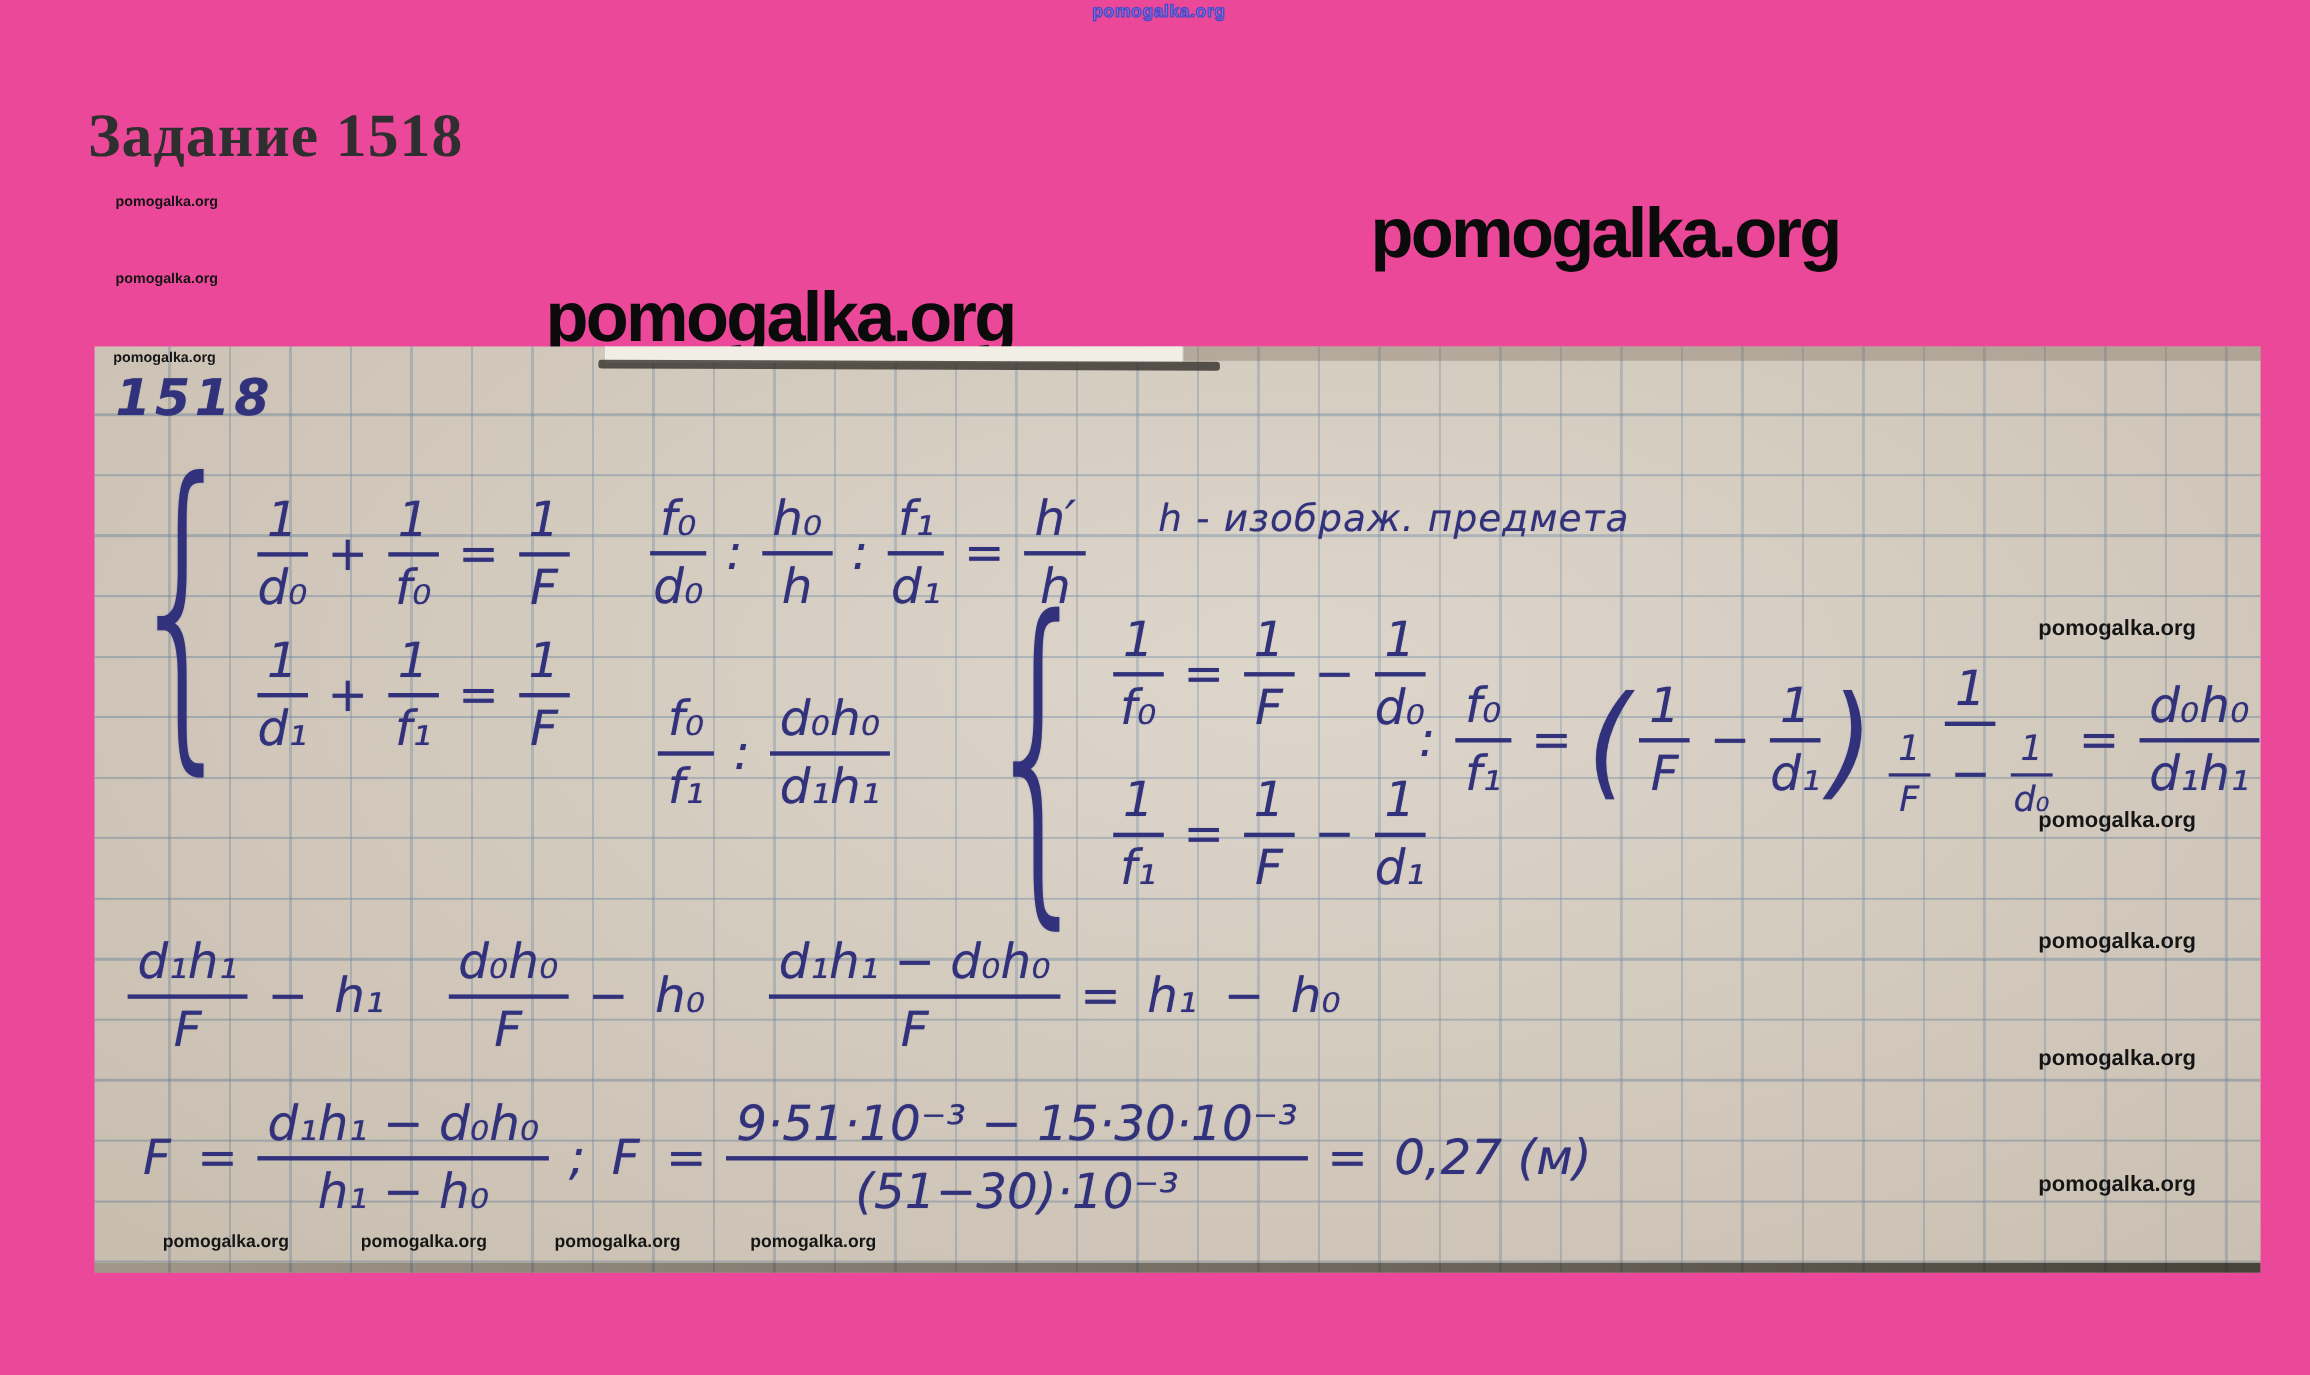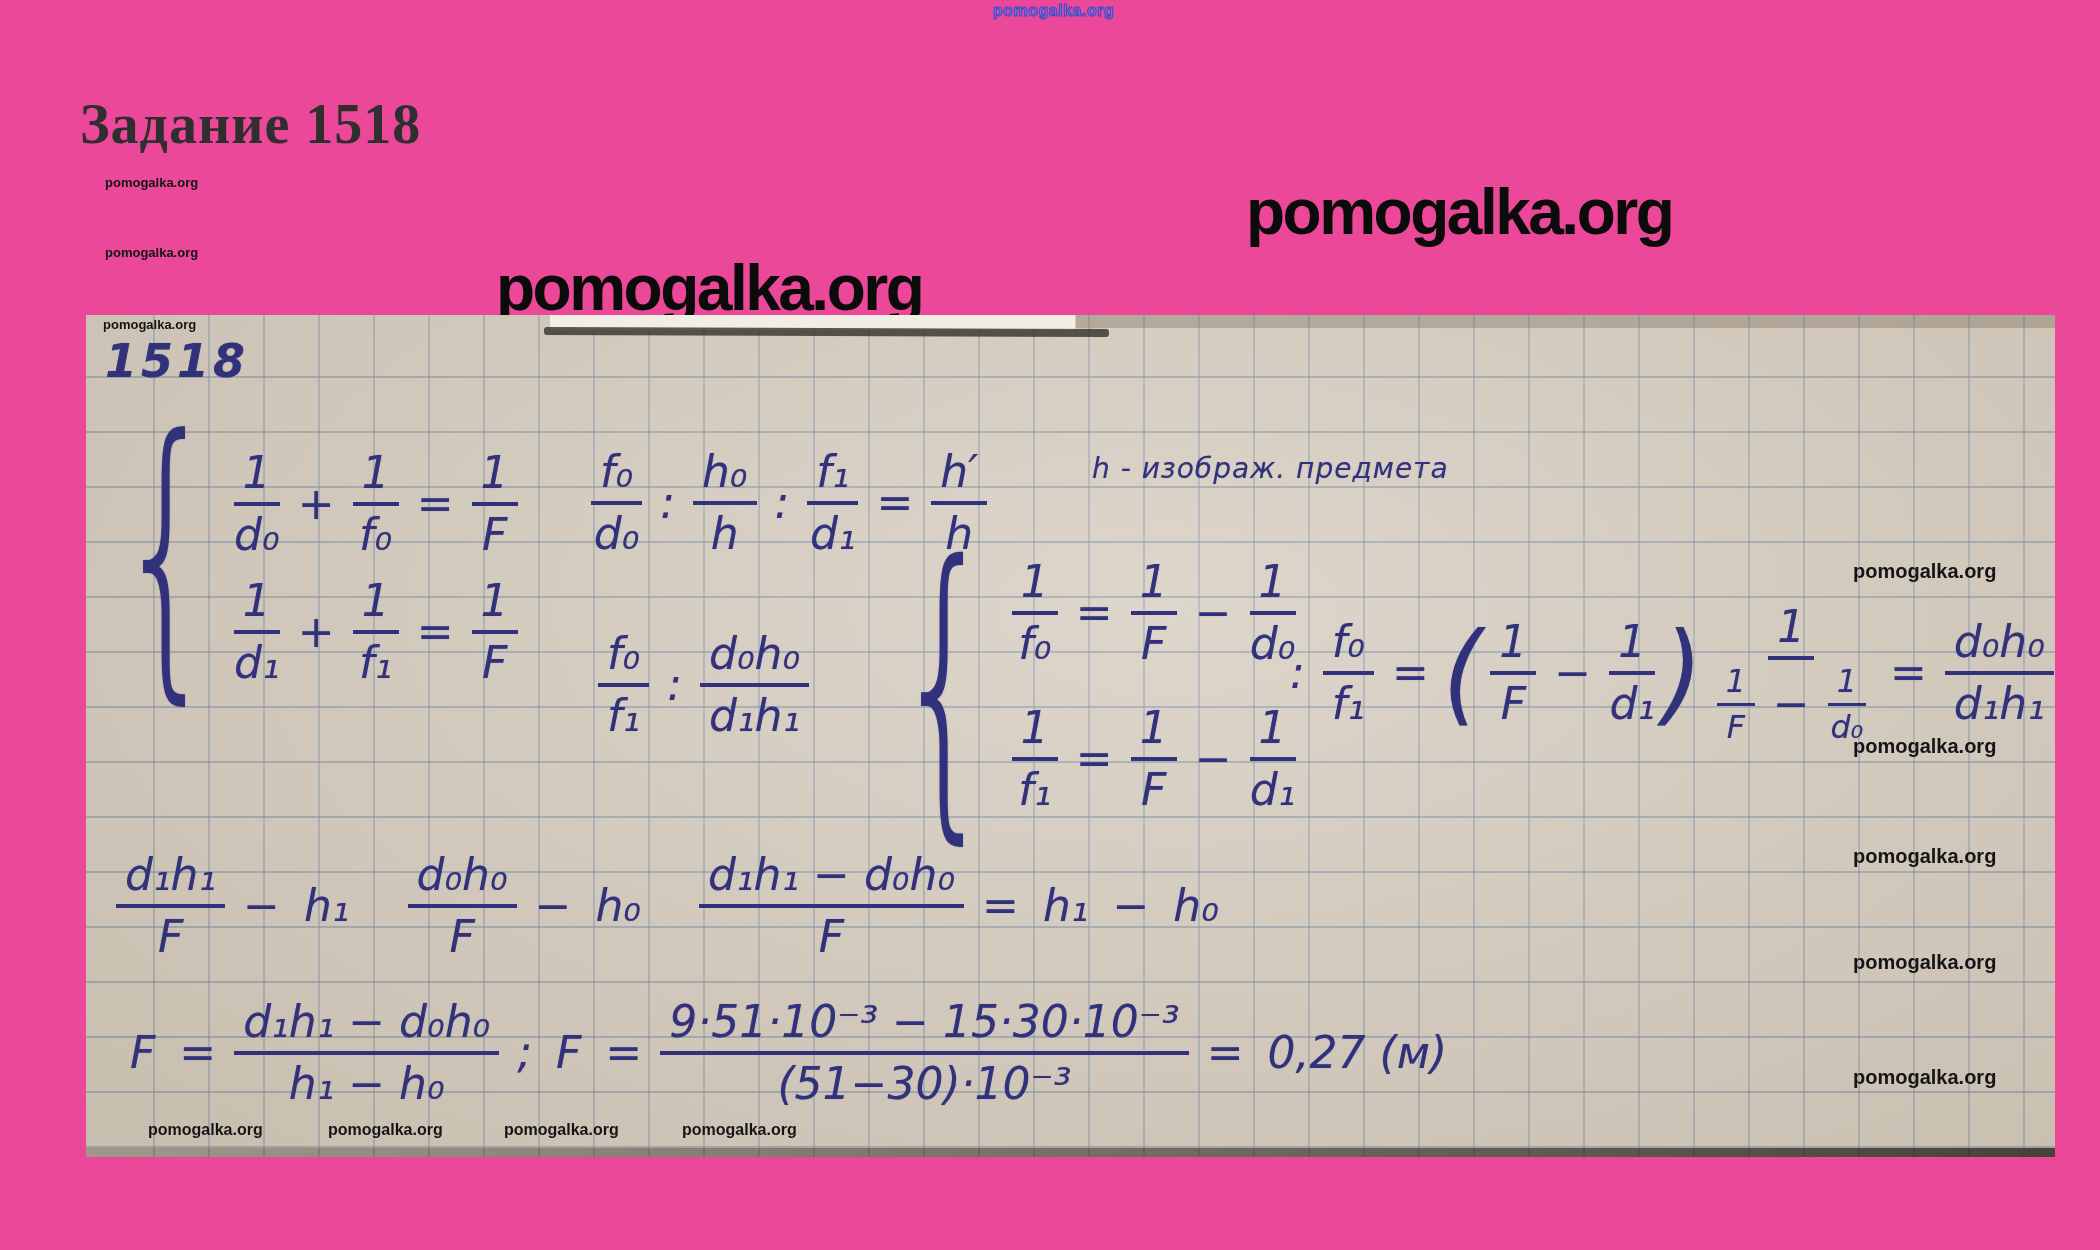--- a/index.html
+++ b/index.html
@@ -32,21 +32,21 @@
   .paper-strip-edge{position:absolute;left:458px;top:13px;width:565px;height:8px;
                     background:#35302b;opacity:.8;border-radius:3px;transform:rotate(.2deg);}
   .top-shade{position:absolute;left:990px;top:0;width:979px;height:13px;background:rgba(125,110,92,.38);}
   .bottom-shade{position:absolute;left:0;bottom:0;width:100%;height:9px;
                 background:linear-gradient(to right, rgba(70,60,48,.30), rgba(28,23,16,.75));}
 
   
   .hw{color:#32327c;font-family:"DejaVu Sans",sans-serif;font-style:italic;
       text-shadow:0 0 1px rgba(50,50,124,.45);}
   .task-no{position:absolute;left:105px;top:334px;font-size:46px;font-weight:600;letter-spacing:4px;}
-  .annotation{position:absolute;left:1092px;top:452px;font-size:28px;letter-spacing:1px;}
+  .annotation{position:absolute;left:1053px;top:452px;font-size:34px;letter-spacing:1px;}
 
   .grp{position:absolute;display:flex;align-items:center;}
   .eq{display:flex;align-items:center;font-size:44px;}
   .eq .sym{margin:0 12px;white-space:pre;}
   .eq .gap{display:inline-block;width:40px;}
   .eq .tall{font-size:2.3em;font-weight:200;transform:scaleY(1.1);margin:0 2px;}
   .frac{display:inline-flex;flex-direction:column;align-items:center;margin:0 6px;}
   .frac .num{border-bottom:4px solid currentColor;padding:0 9px 4px;text-align:center;}
   .frac .den{padding-top:3px;text-align:center;}
   .frac .num,.frac .den{display:flex;align-items:center;justify-content:center;white-space:pre;}

